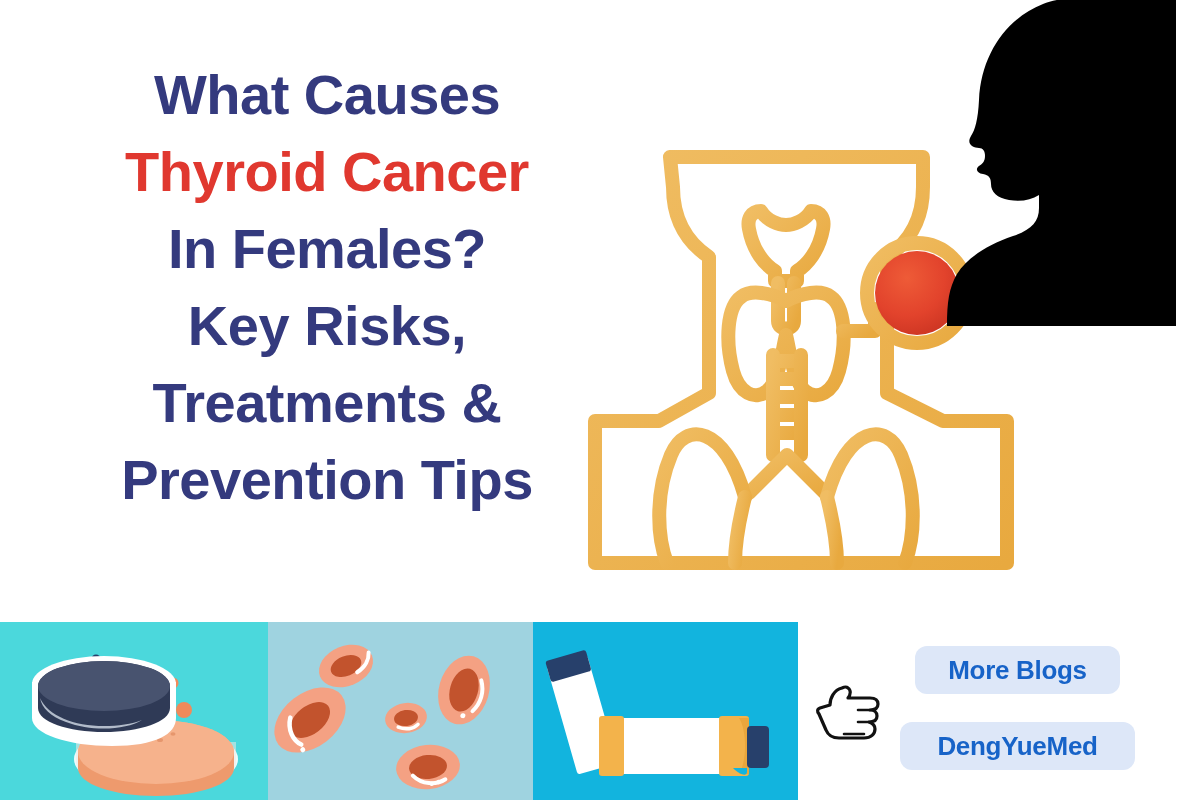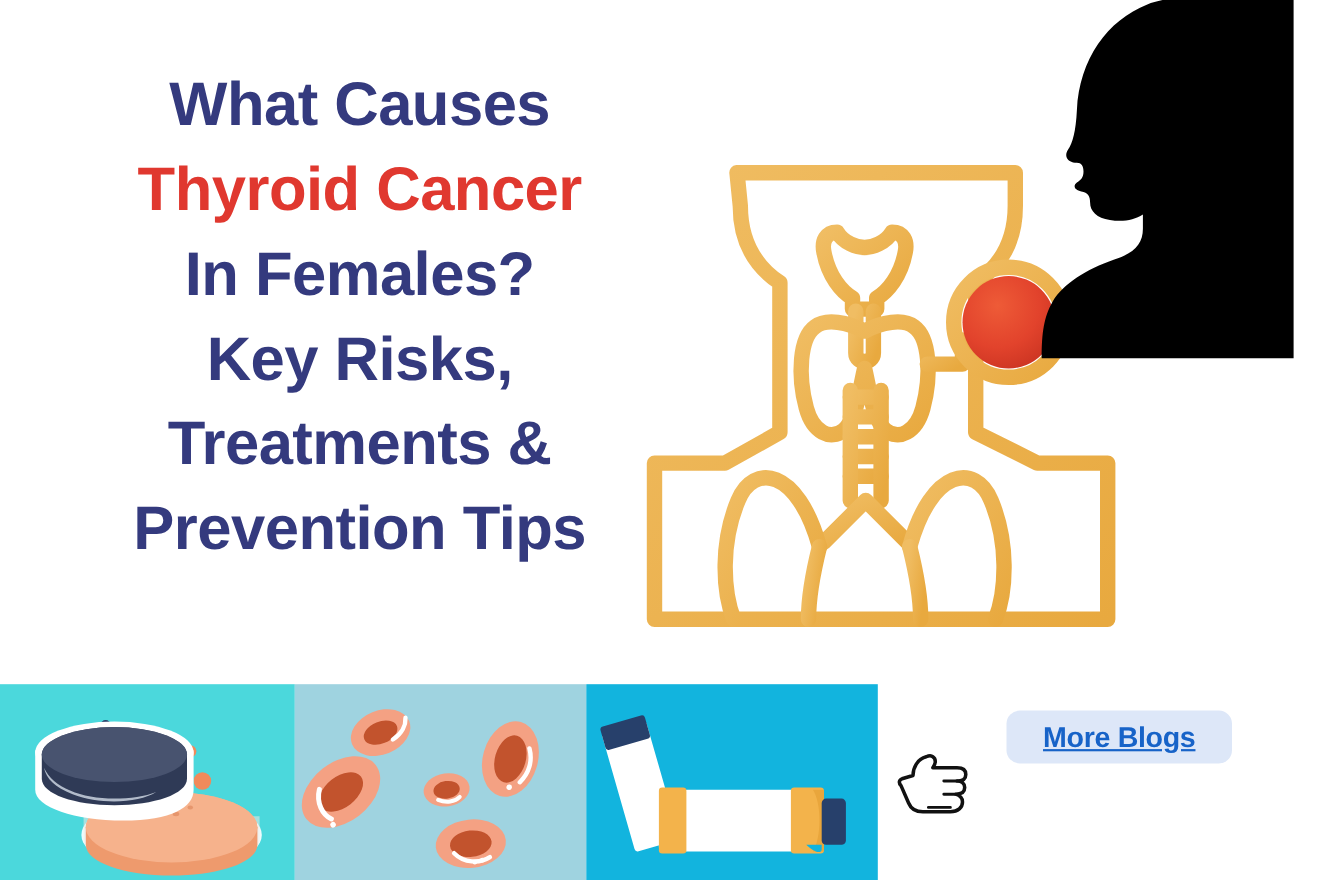--- a/index.html
+++ b/index.html
@@ -100,21 +100,20 @@
     align-items: center;
     justify-content: center;
     cursor: pointer;
     padding: 0;
   }
   .btn-more-blogs {
     left: 915px;
     top: 646px;
     width: 205px;
     height: 48px;
-    text-decoration: underline;
   }
   .btn-brand {
     left: 900px;
     top: 722px;
     width: 235px;
     height: 48px;
   }
 </style>
 </head>
 <body>
@@ -330,14 +329,15 @@
                C64 18 61 16 56 16
                L34 16
                C37 12 37 8 34 6
                C32 4 30 5 28 6 Z"></path>
       <path fill="none" stroke="#111111" stroke-width="2.6" stroke-linecap="round" d="M44 28 L56 28 M44 40 L55 40 M30 52 L50 52"></path>
     </svg>
   </div>
 
   <button class="btn btn-more-blogs">More Blogs</button>
 
+  <button class="btn btn-brand">DengYueMed</button>
 
 </div>
 
 </body></html>

